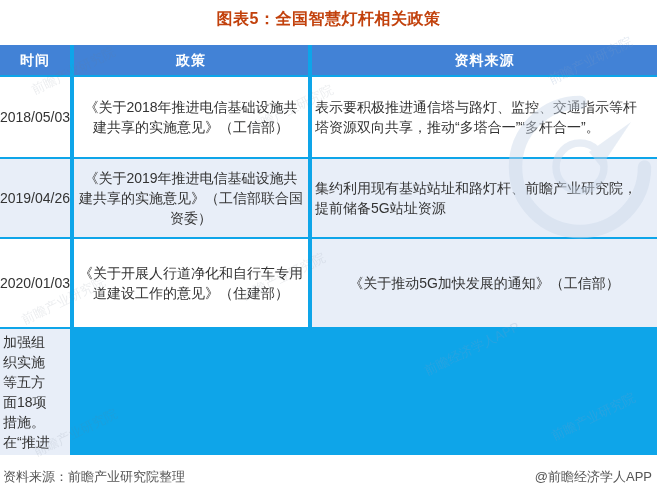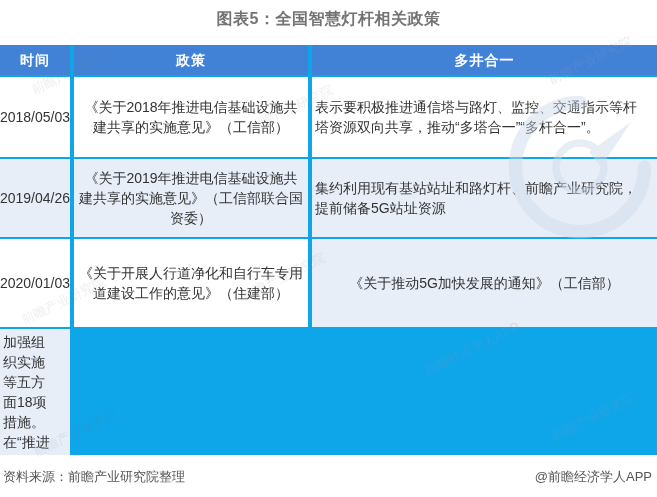--- a/index.html
+++ b/index.html
@@ -9,21 +9,21 @@
     font-family:"Liberation Sans","DejaVu Sans",sans-serif;
     color:#333333;
     position:relative;
     overflow:hidden;
   }
   .page-title{
     margin:9px 0 15px 0;
     text-align:center;
     font-size:16px;
     font-weight:bold;
-    color:#737373;
+    color:#c2410c;
     letter-spacing:0.5px;
   }
   .policy-table{
     display:grid;
     grid-template-columns:70px 234px 1fr;
     grid-template-rows:30px 80px 78px 88px 126px;
     gap:2px 4px;
     width:657px;
     background:#0ea5e9;
   }
@@ -75,21 +75,21 @@
 </style>
 </head>
 <body>
 
 <div class="page-title">图表5：全国智慧灯杆相关政策</div>
 
 <div class="policy-table">
 
   <div class="cell header">时间</div>
   <div class="cell header">政策</div>
-  <div class="cell header">多井合一</div>
+  <div class="cell header">资料来源</div>
 
   <div class="cell date bg-a">2018/05/03</div>
   <div class="cell policy bg-a">《关于2018年推进电信基础设施共建共享的实施意见》（工信部）</div>
   <div class="cell content bg-a">表示要积极推进通信塔与路灯、监控、交通指示等杆塔资源双向共享，推动“多塔合一”“多杆合一”。</div>
 
   <div class="cell date bg-b">2019/04/26</div>
   <div class="cell policy bg-b">《关于2019年推进电信基础设施共建共享的实施意见》（工信部联合国资委）</div>
   <div class="cell content bg-b">集约利用现有基站站址和路灯杆、前瞻产业研究院，提前储备5G站址资源</div>
 
   <div class="cell date bg-a">2020/01/03</div>

